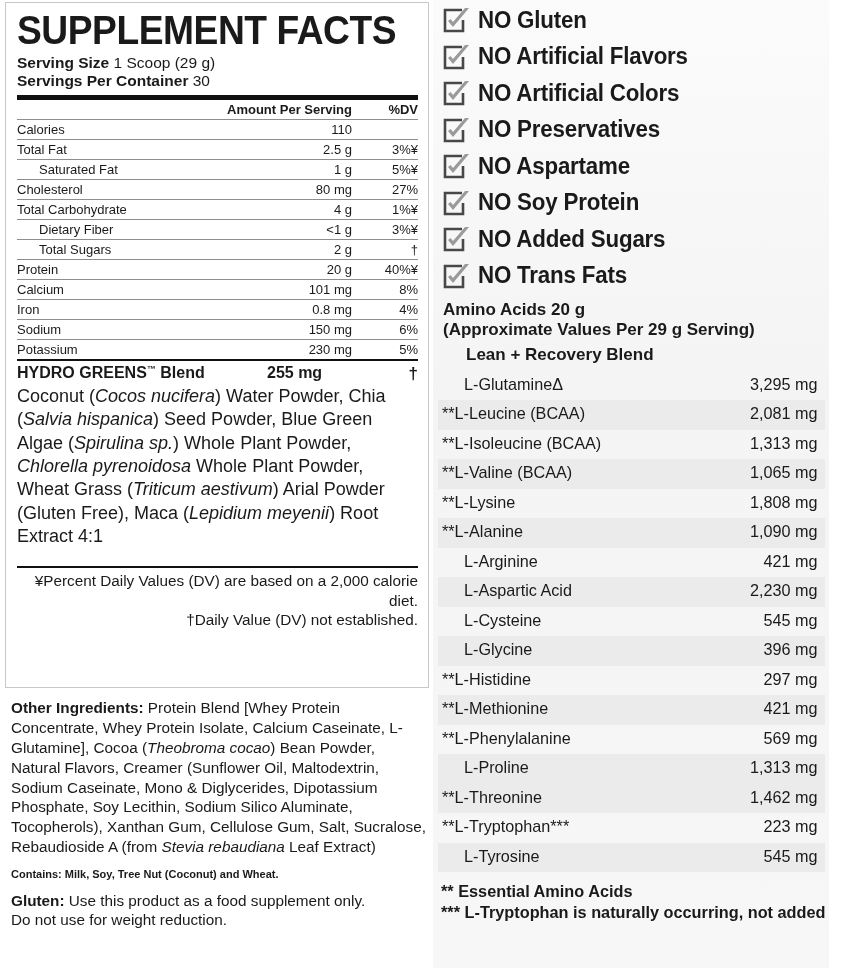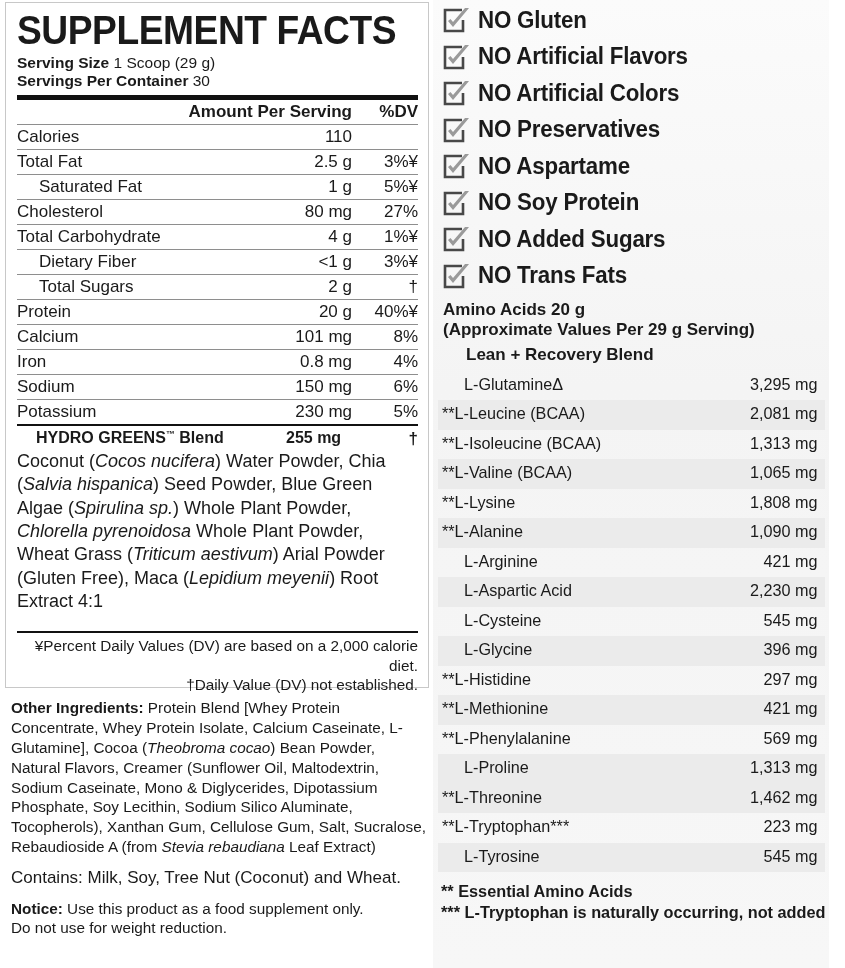--- a/index.html
+++ b/index.html
@@ -32,51 +32,51 @@
     white-space: nowrap;
     margin: 2px 0 4px 0;
   }
   .serving-line { font-size: 15.5px; line-height: 1.16; white-space: nowrap; }
   .serving-line b { font-weight: bold; }
   .serving-line span { font-weight: normal; }
 
   .rule-thick { border-top: 5px solid #111; margin-top: 5px; }
   .rule-med   { border-top: 2.6px solid #111; }
 
-  table.nutr { width: 100%; border-collapse: collapse; font-size: 17px; }
+  table.nutr { width: 100%; border-collapse: collapse; font-size: 13px; }
   table.nutr td { padding: 2px 0 2px 0; vertical-align: baseline; }
   table.nutr tr.hdr td { font-weight: bold; padding-bottom: 2px; padding-top: 2px; }
   table.nutr td.nm { text-align: left; white-space: nowrap; }
   table.nutr td.amt { text-align: right; white-space: nowrap; padding-right: 4px; }
   table.nutr td.dv { text-align: right; width: 62px; white-space: nowrap; }
   table.nutr tr.ind td.nm { padding-left: 22px; }
   table.nutr tr.line td { border-top: 1.3px solid #8e8e8e; }
 
   .blend-hdr {
     display: flex; font-weight: bold; font-size: 16px;
     margin-top: 3px; margin-bottom: 1px;
   }
-  .blend-hdr .b-name { flex: 0 0 250px; margin-left: 19px; }
+  .blend-hdr .b-name { flex: 0 0 250px; }
   .blend-hdr .b-amt  { flex: 1; text-align: left; }
   .blend-hdr .b-dag  { flex: 0 0 26px; text-align: right; font-size: 17px; }
   .sup { font-size: 9px; vertical-align: super; }
 
   .blend-body { font-size: 18px; line-height: 1.30; margin-bottom: 18px; }
   .blend-body i { font-style: italic; }
 
   .footnotes { font-size: 15.3px; line-height: 1.26; padding-top: 3px; text-align: right; }
 
   .other-ing {
     font-size: 15.3px; line-height: 1.30;
     margin: 10px 5px 0 11px;
   }
   .other-ing b { font-weight: bold; }
   .other-ing i { font-style: italic; }
   .contains {
-    font-size: 17px; font-weight: normal;
+    font-size: 11px; font-weight: bold;
     margin: 11px 5px 0 11px;
   }
   .notice {
     font-size: 15.3px; line-height: 1.26;
     margin: 11px 5px 0 11px;
   }
   .notice b { font-weight: bold; }
 
   
   .right-col {
@@ -233,21 +233,21 @@
         <div>†Daily Value (DV) not established.</div>
       </div>
 
     </div>
 
     <div class="other-ing"><b>Other Ingredients:</b><span> Protein Blend [Whey Protein Concentrate, Whey Protein Isolate, Calcium Caseinate, L-Glutamine], Cocoa (<i>Theobroma cocao</i>) Bean Powder, Natural Flavors, Creamer (Sunflower Oil, Maltodextrin, Sodium Caseinate, Mono &amp; Diglycerides, Dipotassium Phosphate, Soy Lecithin, Sodium Silico Aluminate, Tocopherols), Xanthan Gum, Cellulose Gum, Salt, Sucralose, Rebaudioside A (from <i>Stevia rebaudiana</i> Leaf Extract)</span></div>
 
     <div class="contains">Contains: Milk, Soy, Tree Nut (Coconut) and Wheat.</div>
 
     <div class="notice">
-      <div><b>Notice:</b><span> Use this product as a food supplement only.</span></div>
+      <div><b>Gluten:</b><span> Use this product as a food supplement only.</span></div>
       <div>Do not use for weight reduction.</div>
     </div>
 
   </div>
 
   <div class="right-col">
 
     <div class="no-list" id="no-list">
         <div class="no-item">
           <div class="cb">

